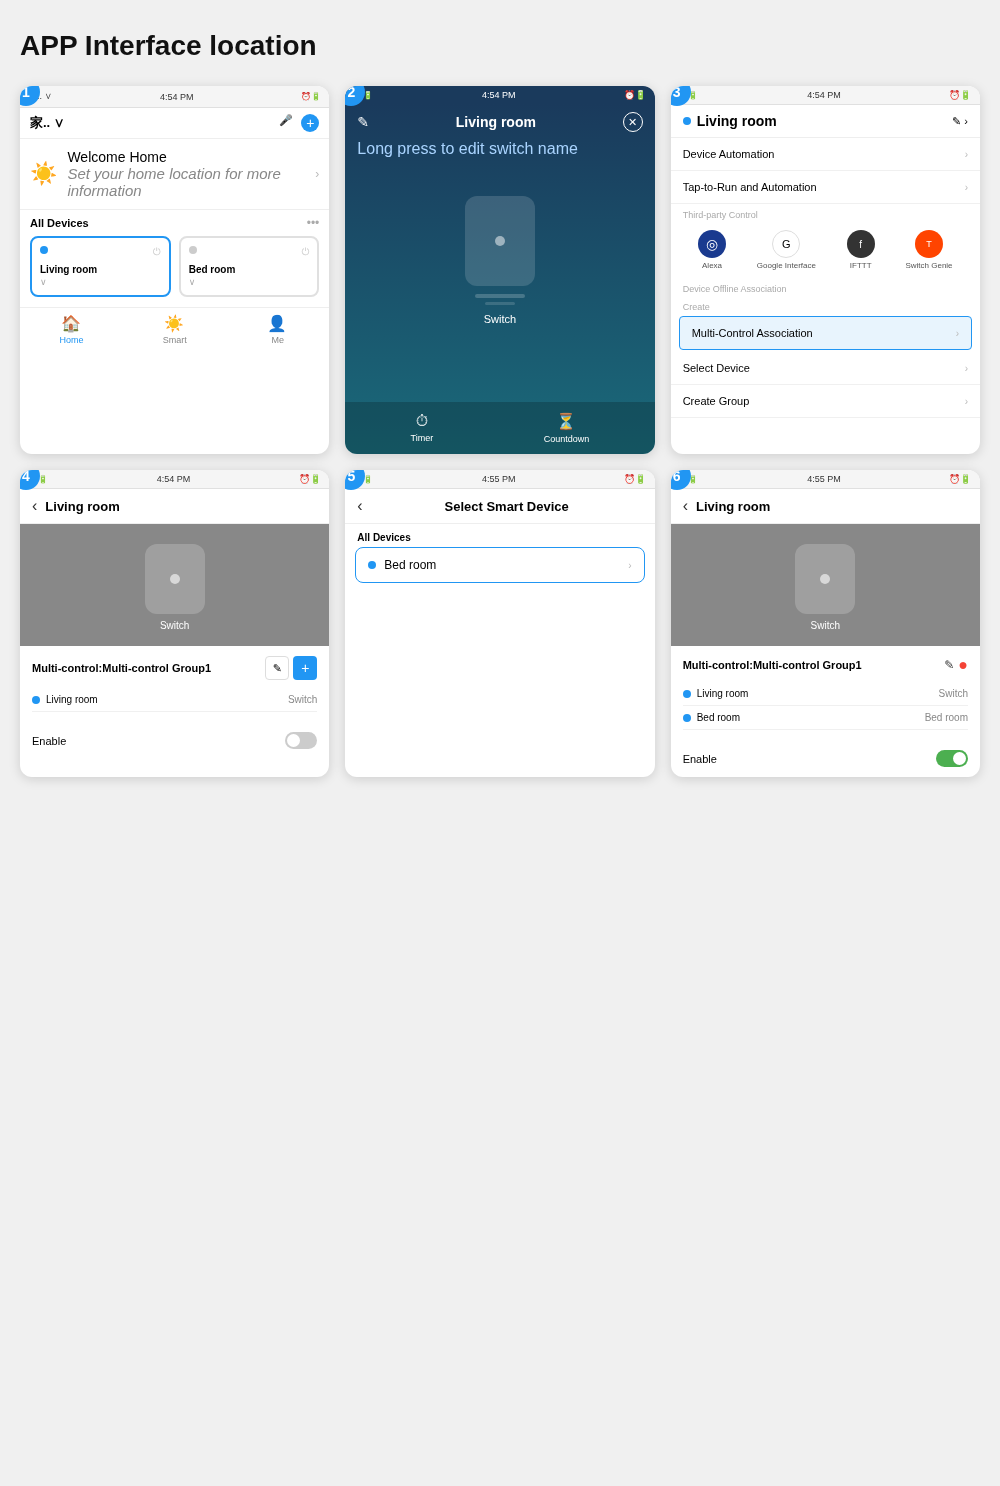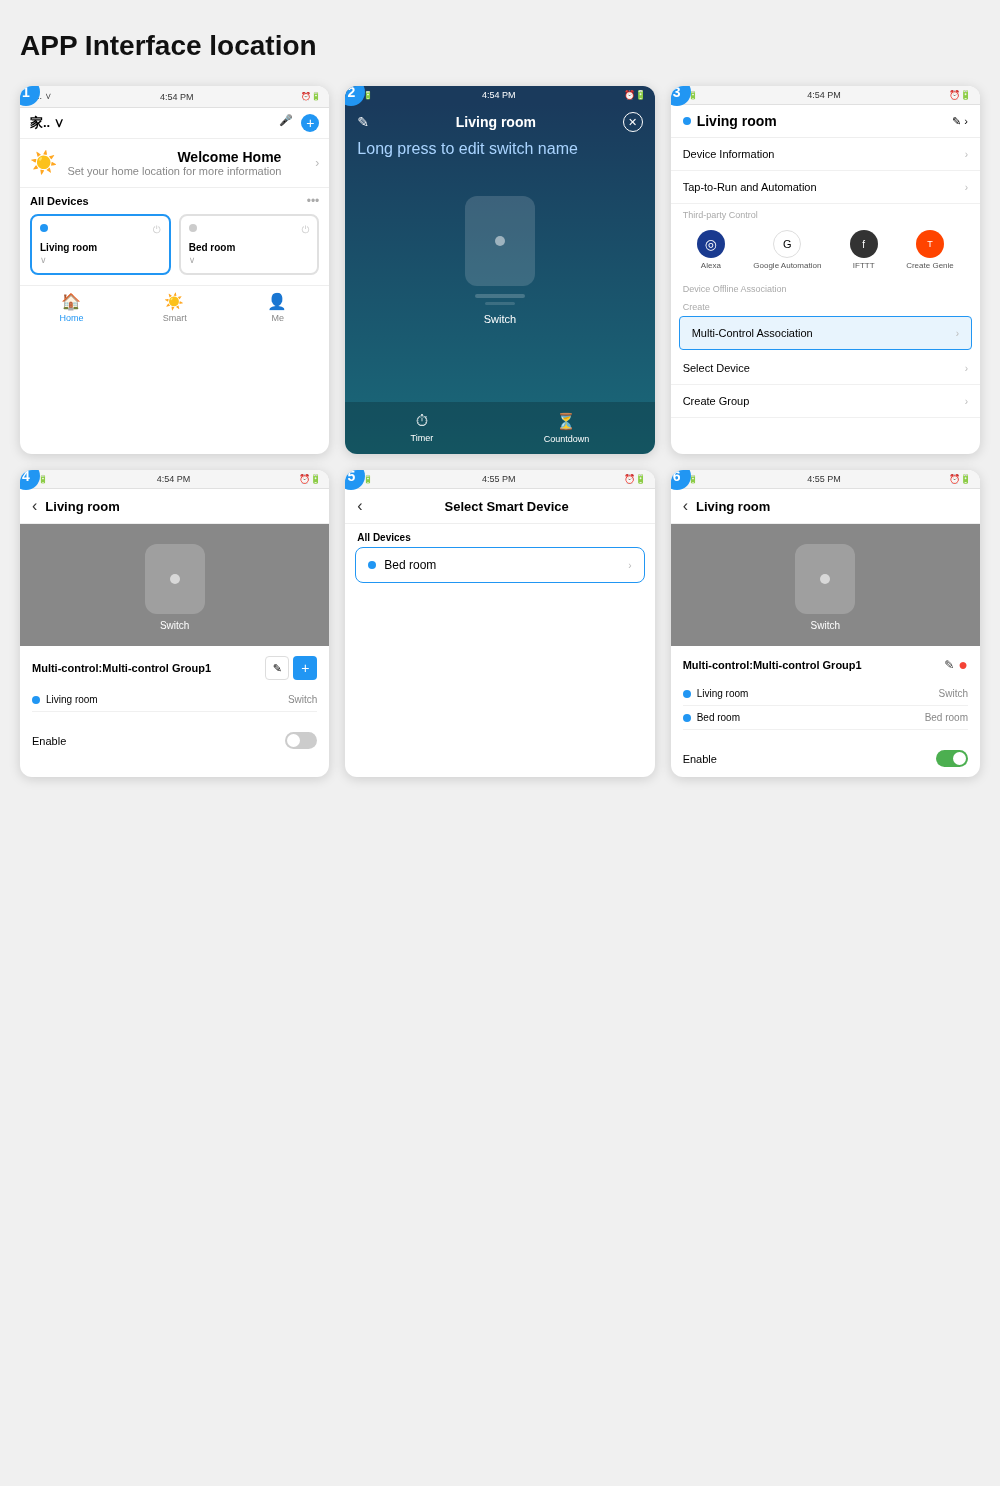--- a/index.html
+++ b/index.html
@@ -74,22 +74,22 @@
     .s1-home-text { font-size: 13px; font-weight: 600; }
     .s1-header-icons { display: flex; gap: 8px; }
     .welcome-banner {
       display: flex;
       align-items: center;
       padding: 10px;
       gap: 10px;
       border-bottom: 1px solid #eee;
     }
     .sun-icon { font-size: 22px; color: #FFC107; }
-    .welcome-title { font-size: 14px; font-weight: 700; text-align: right; }
-    .welcome-sub { font-size: 11px; color: #888; }
+    .welcome-title { font-size: 14px; font-weight: 400; }
+    .welcome-sub { font-size: 15px; color: #888; font-style: italic; }
     .all-devices-header {
       display: flex;
       justify-content: space-between;
       align-items: center;
       padding: 6px 10px;
     }
     .all-devices-label { font-size: 11px; font-weight: 600; }
     .device-grid {
       display: grid;
       grid-template-columns: 1fr 1fr;
@@ -442,44 +442,44 @@
       <span class="status-icons">📶🔋</span>
       <span>4:54 PM</span>
       <span>⏰🔋</span>
     </div>
     <div class="s3-header">
       <div class="s3-dot"></div>
       <span class="s3-device-name">Living room</span>
       <span style="margin-left:auto;font-size:11px;">✎ ›</span>
     </div>
     <div class="s3-menu-item">
-      <span>Device Information</span>
+      <span>Device Automation</span>
       <span class="chevron">›</span>
     </div>
     <div class="s3-menu-item">
       <span>Tap-to-Run and Automation</span>
       <span class="chevron">›</span>
     </div>
     <div class="s3-section-label">Third-party Control</div>
     <div class="third-party-grid">
       <div class="third-party-item">
         <div class="tp-icon tp-alexa">◎</div>
         <span class="tp-label">Alexa</span>
       </div>
       <div class="third-party-item">
         <div class="tp-icon tp-google" style="font-size:11px;">G</div>
-        <span class="tp-label">Google Automation</span>
+        <span class="tp-label">Google Interface</span>
       </div>
       <div class="third-party-item">
         <div class="tp-icon tp-ifttt">f</div>
         <span class="tp-label">IFTTT</span>
       </div>
       <div class="third-party-item">
         <div class="tp-icon tp-tmall">T</div>
-        <span class="tp-label">Create Genie</span>
+        <span class="tp-label">Switch Genie</span>
       </div>
     </div>
     <div class="s3-section-label">Device Offline Association</div>
     <div class="s3-section-label">Create</div>
     <div class="s3-menu-item highlighted">
       <span>Multi-Control Association</span>
       <span class="chevron">›</span>
     </div>
     <div class="s3-menu-item">
       <span>Select Device</span>

